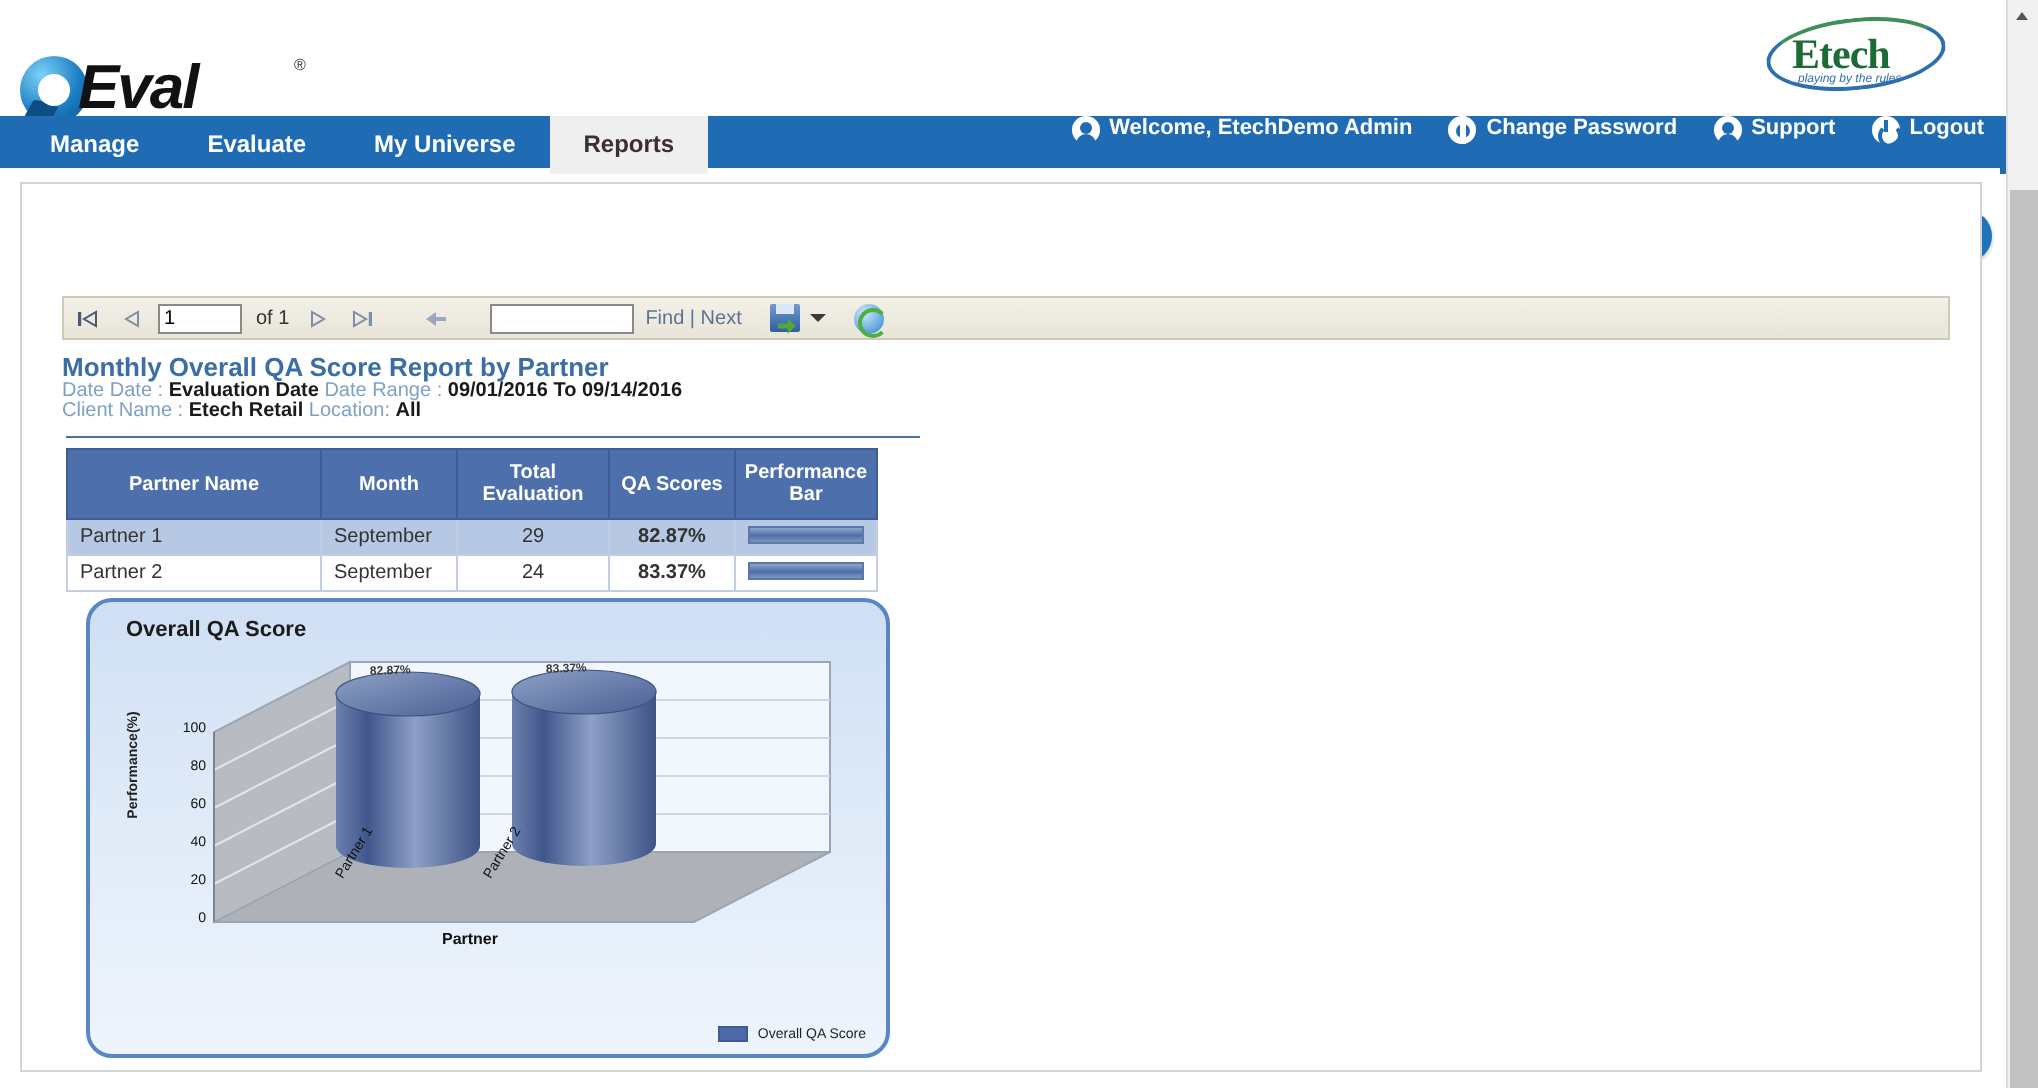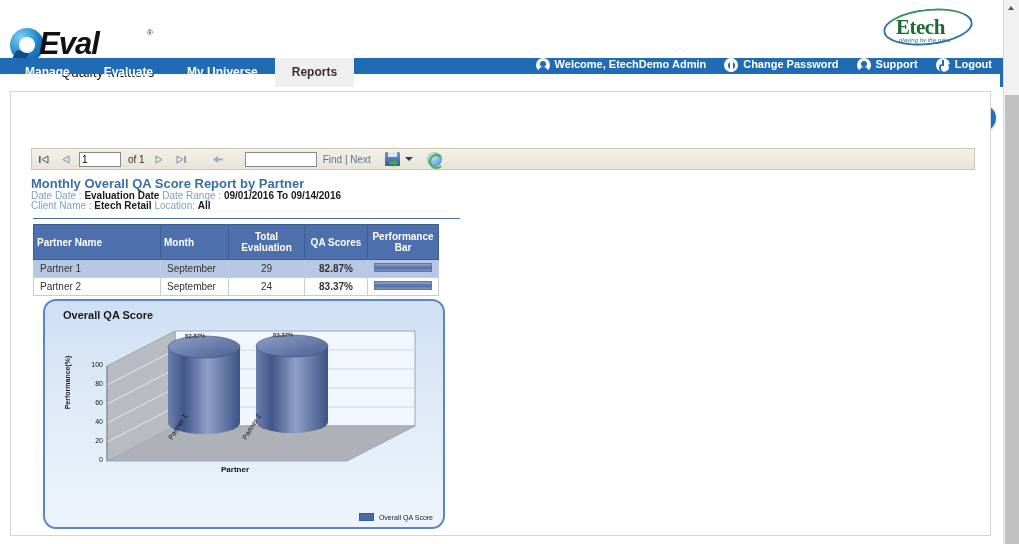--- a/index.html
+++ b/index.html
@@ -68,21 +68,21 @@
     font-family:"Liberation Serif", serif;
     font-weight:bold; font-size:21px; color:#1d6b34; letter-spacing:-0.5px;
   }
   .et-tag {
     position:absolute; left:16px; top:33px;
     font-size:6px; color:#2f6fae; font-style:italic;
   }
 
   
   .navbar {
-    position:absolute; left:0; top:58px; width:1003px; height:16px;
+    position:absolute; left:0; top:58px; width:1003px; height:26px;
     background:#1f6cb5;
   }
   .nav-left { position:absolute; left:8px; top:0; height:29px; display:flex; }
   .nav-item {
     height:29px; line-height:29px; padding:0 17px;
     color:#ffffff; font-size:12px; font-weight:bold; cursor:pointer;
     white-space:nowrap;
   }
   .nav-item.active {
     background:#efefef; color:#3b2f2f; font-weight:bold;
@@ -209,21 +209,21 @@
   }
 
   
   .data-table {
     position:absolute; left:22px; top:132px;
     border-collapse:collapse; font-family:"Liberation Sans", sans-serif;
     table-layout:fixed;
   }
   .data-table th {
     background:#4d6fab; color:#ffffff; font-size:10px; font-weight:bold;
-    border:1px solid #3e5d92; height:35px; padding:0 3px;
+    border:1px solid #3e5d92; height:35px; text-align:center; padding:0 3px;
   }
   .data-table td {
     font-size:10px; height:18px; padding:0 6px; border:1px solid #c2cee0;
     color:#333;
   }
   .data-table tr.row-hl td { background:#b6c8e4; }
   .data-table tr.row-n td { background:#ffffff; }
   .c-partner { width:127px; text-align:left; }
   .c-month   { width:68px; text-align:left; }
   .c-total   { width:76px; text-align:center; }

